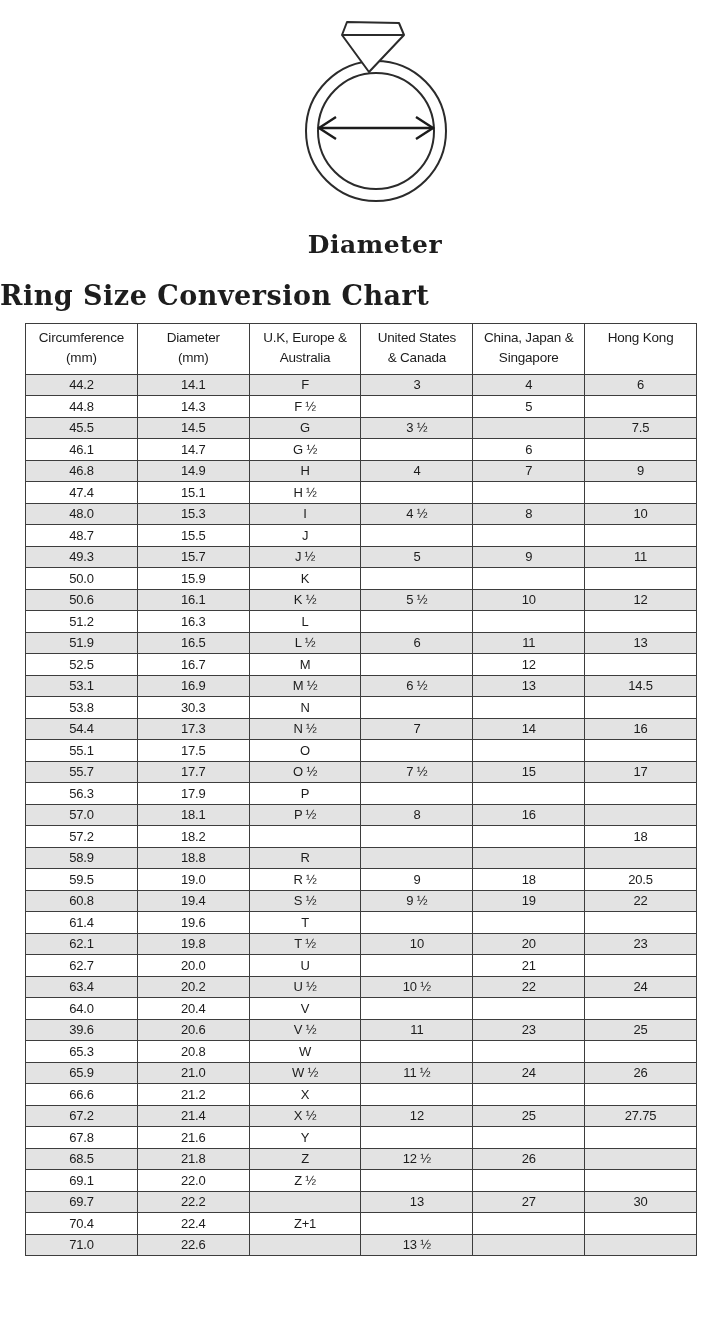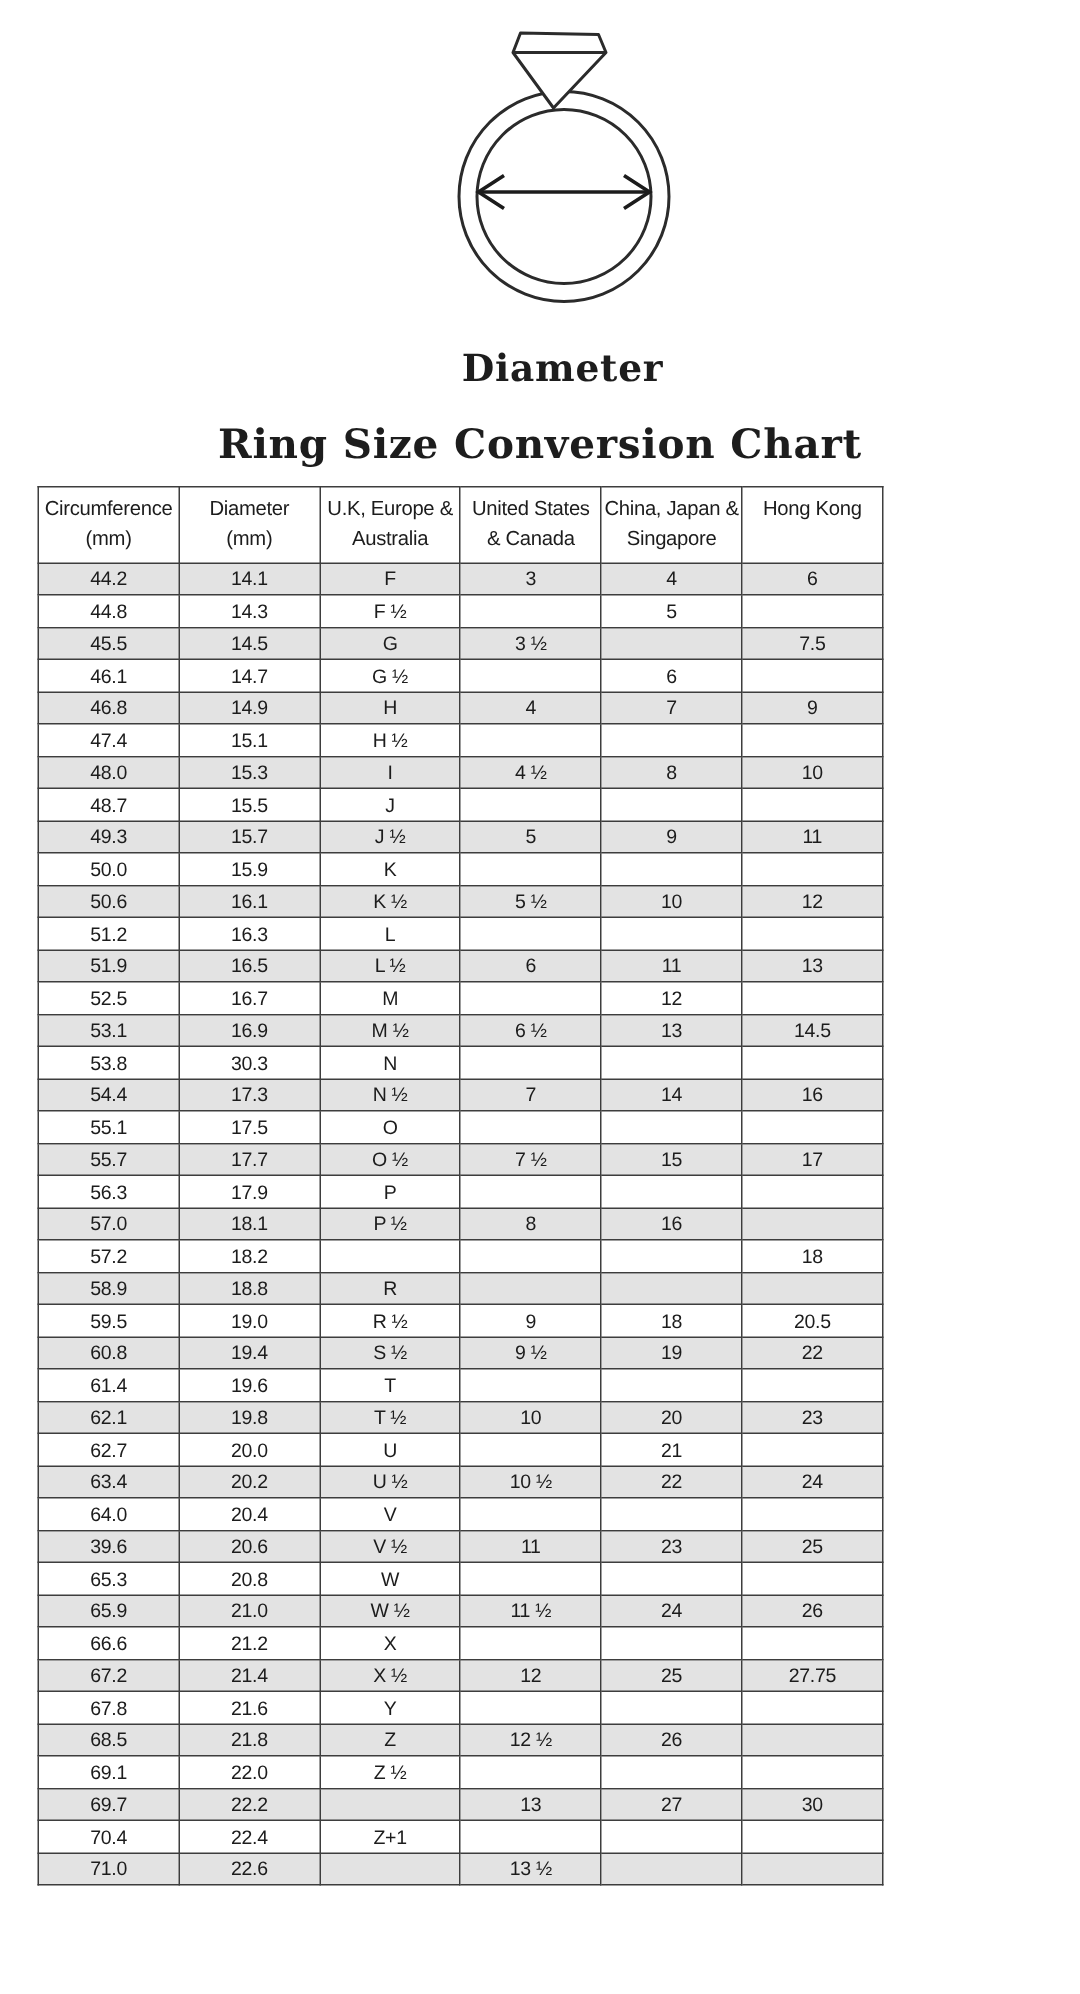--- a/index.html
+++ b/index.html
@@ -25,30 +25,30 @@
     padding-left: 30px;
     text-align: center;
     font-family: "DejaVu Serif", serif;
     font-weight: bold;
     font-size: 25px;
     letter-spacing: 0.5px;
     color: #1d1d1d;
   }
   .page-title {
     margin: 21px 0 0 0;
-    text-align: center;
+    text-align: left;
     font-family: "DejaVu Serif", serif;
     font-weight: bold;
     font-size: 27px;
     letter-spacing: 0.5px;
     color: #1d1d1d;
   }
   table.size-table {
     margin: 12px 0 0 25px;
-    width: 564px;
+    width: 672px;
     border-collapse: collapse;
     table-layout: fixed;
   }
   .size-table th,
   .size-table td {
     border: 1px solid #3d3d3d;
     text-align: center;
     overflow: hidden;
     white-space: nowrap;
   }

